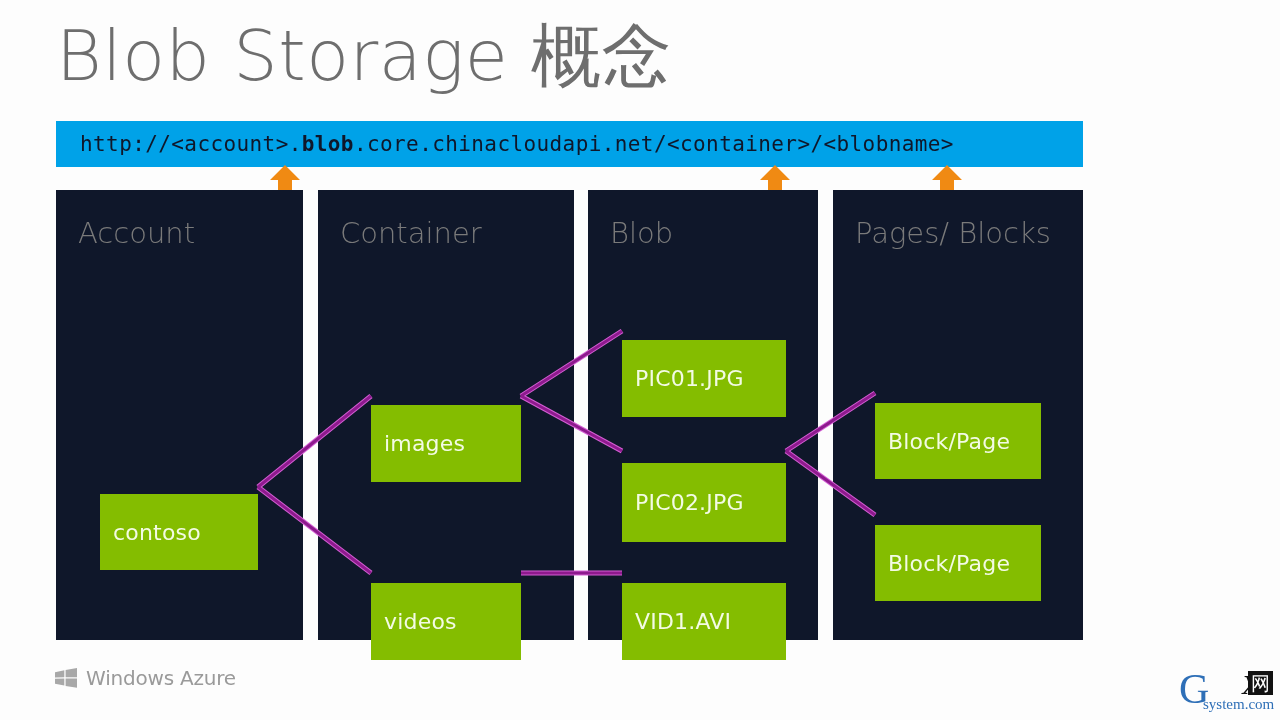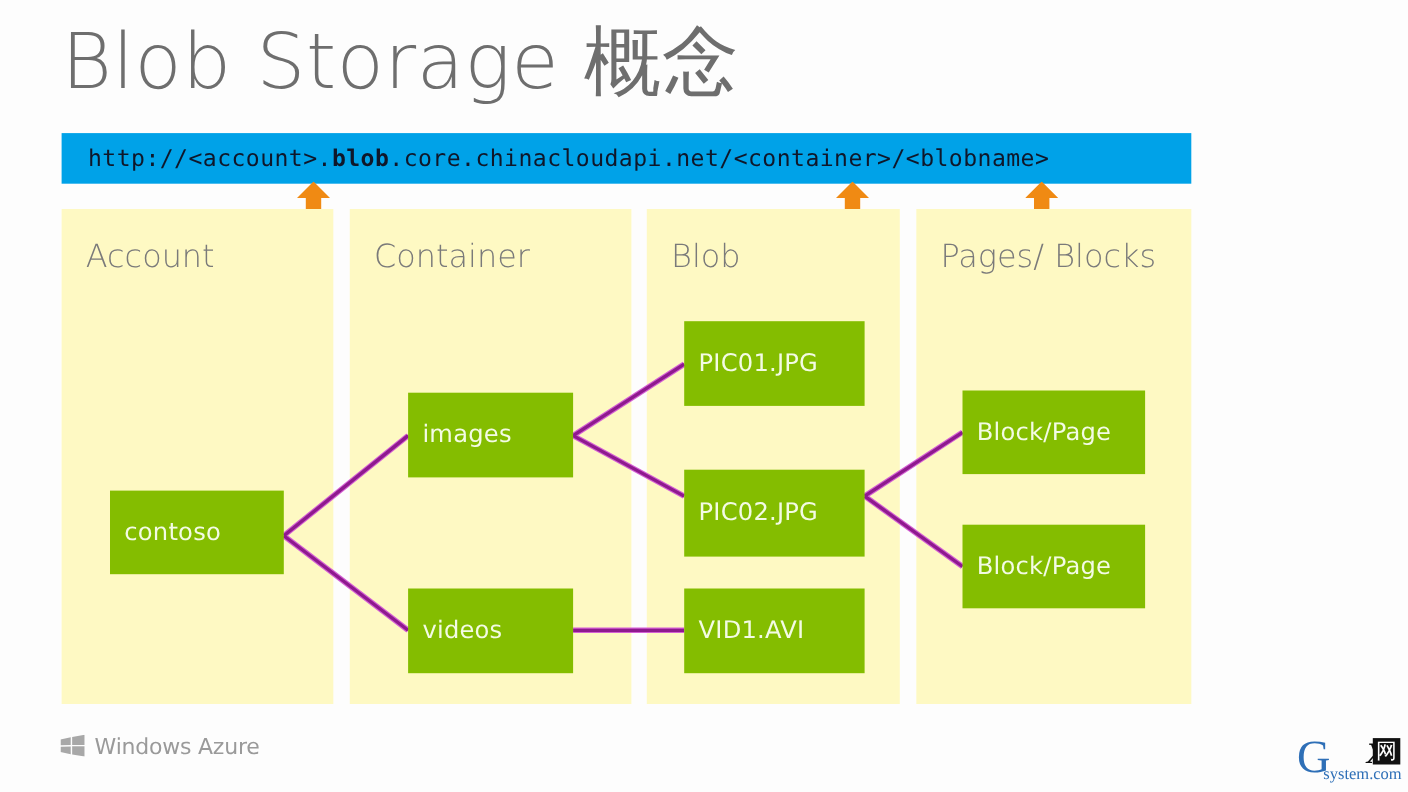--- a/index.html
+++ b/index.html
@@ -58,21 +58,21 @@
     width: 30px;
     height: 36px;
   }
   .up-arrow svg { display: block; }
 
   
   .panel {
     position: absolute;
     top: 190px;
     height: 450px;
-    background: #fef9c3;
+    background: #0f172a;
   }
   .panel-title {
     position: absolute;
     top: 26px;
     left: 22px;
     font-size: 29px;
     font-weight: 300;
     color: #7a7a7a;
     font-family: "DejaVu Sans", sans-serif;
     white-space: nowrap;
@@ -96,26 +96,27 @@
     background: #84bd00;
     color: #f3fbe4;
     display: flex;
     align-items: center;
     box-sizing: border-box;
     padding-left: 13px;
     font-size: 22px;
     font-weight: 400;
     font-family: "DejaVu Sans", sans-serif;
     letter-spacing: 0.2px;
+    margin-top: 48px;
   }
   #node-contoso     { left: 100px; top: 446px; width: 158px; height: 76px; }
   #node-images      { left: 371px; top: 357px; width: 150px; height: 77px; }
   #node-videos      { left: 371px; top: 535px; width: 150px; height: 77px; }
   #node-pic01       { left: 622px; top: 292px; width: 164px; height: 77px; }
-  #node-pic02       { left: 622px; top: 427px; width: 164px; height: 79px; }
+  #node-pic02       { left: 622px; top: 415px; width: 164px; height: 79px; }
   #node-vid1        { left: 622px; top: 535px; width: 164px; height: 77px; }
   #node-blockpage-1 { left: 875px; top: 355px; width: 166px; height: 76px; }
   #node-blockpage-2 { left: 875px; top: 477px; width: 166px; height: 76px; }
 
   
   #brand {
     position: absolute;
     left: 55px;
     top: 666px;
     display: flex;

